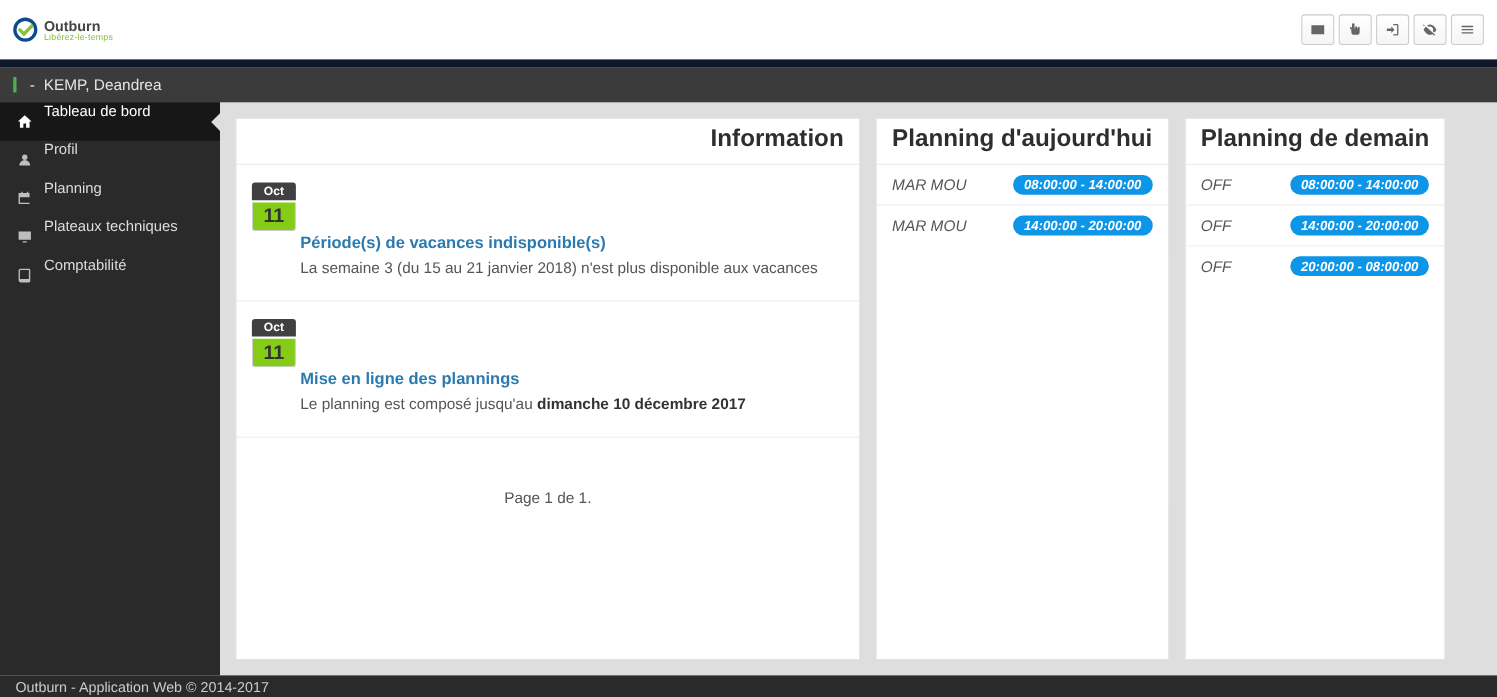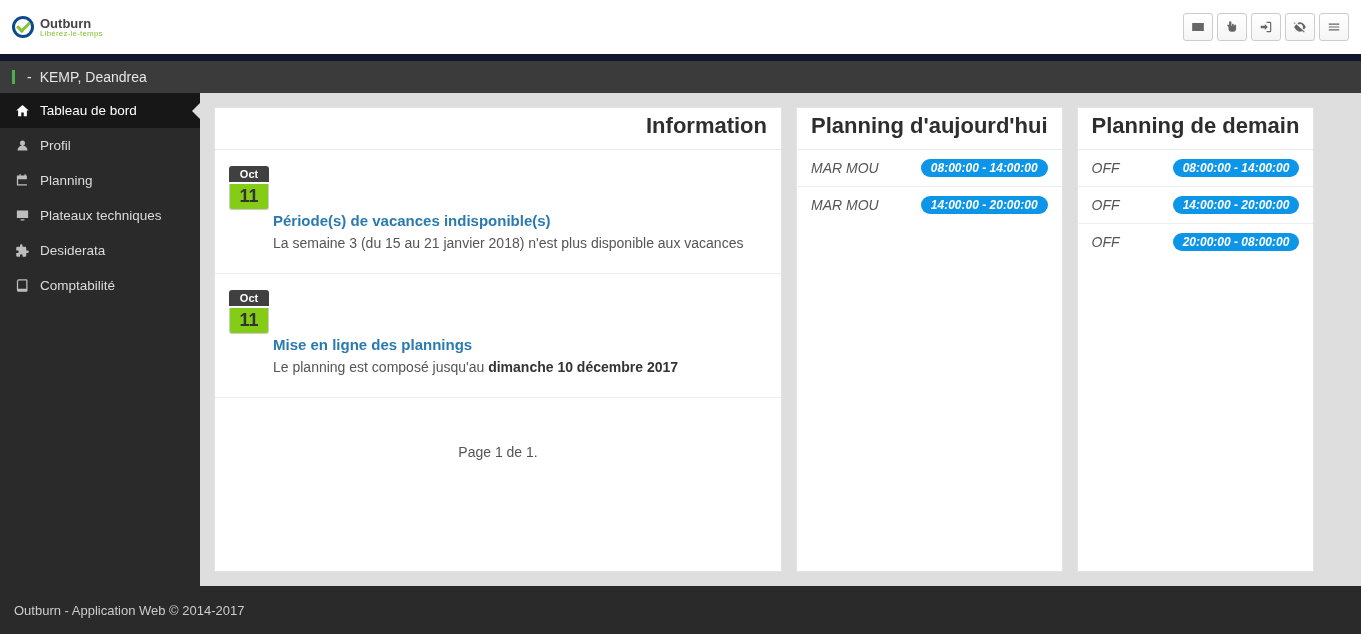--- a/index.html
+++ b/index.html
@@ -15,21 +15,21 @@
   .icon-btn { width: 30px; height: 28px; border: 1px solid #ccc; border-radius: 3px; background: linear-gradient(#fff,#f5f5f5); display: flex; align-items: center; justify-content: center; cursor: pointer; color: #666; }
   .icon-btn svg { width: 14px; height: 14px; fill: #666; }
 
   
   .user-bar { height: 32px; background: #3b3b3b; display: flex; align-items: center; padding-left: 12px; color: #e5e5e5; font-size: 14px; gap:8px;}
   .status-dot { width:3px; height:14px; background:#4cb04c; margin-right:4px;}
 
   
   .body-row { flex: 1; display: flex; min-height:0;}
   .sidebar { width: 200px; background: #2a2a2a; color: #bdbdbd; display: flex; flex-direction: column; }
-  .sidebar-item { position: relative; height: 35px; padding: 0 14px; display: flex; align-items: center; gap: 10px; cursor: pointer; font-size: 13.5px; color:#dcdcdc;}
+  .sidebar-item { position: relative; height: 35px; padding: 0 14px; display: flex; gap: 10px; cursor: pointer; font-size: 13.5px; color:#dcdcdc;}
   .sidebar-item.active { background: #171717; color: #fff; }
   .sidebar-item.active::after { content:""; position:absolute; right:-0px; top:50%; transform:translateY(-50%); border: 8px solid transparent; border-right-color: #dedede; }
   .sidebar-item .s-icon { width: 16px; display:flex; align-items:center; justify-content:center;}
   .sidebar-item .s-icon svg { width:15px; height:15px; fill:#bdbdbd;}
   .sidebar-item.active .s-icon svg { fill:#fff;}
 
   
   .main { flex: 1; overflow: auto; padding: 14px; display: flex; gap: 14px; }
   .panel { background: #fff; border: 1px solid #e3e3e3; border-radius: 1px; }
   .col-left { flex: 1; display:flex; flex-direction:column;}
@@ -44,21 +44,21 @@
   .news-title { color:#2a7ab0; font-weight:700; font-size:15px; margin-bottom:6px;}
   .news-text { color:#555; font-size:14px;}
   .news-text strong { font-weight:700; color:#333;}
   .pager { text-align:center; padding:46px 0 80px; color:#555; font-size:14px;}
   
   .plan-row { display:flex; align-items:center; justify-content:space-between; padding:9px 14px; border-bottom:1px solid #eee;font-style:italic;}
   .plan-row:last-child{border-bottom:none; padding-bottom:14px;}
   .plan-label { color:#555; font-size:14px;}
   .time-pill { background:#0d95e8; color:#fff; font-size:12px; font-weight:700; padding:2px 10px; border-radius:10px;}
   
-  .footer { height:48px; background:#2a2a2a; color:#ccc; font-size:13px; display:flex; align-items:center; padding-left:14px;}
+  .footer { height:20px; background:#2a2a2a; color:#ccc; font-size:13px; display:flex; align-items:center; padding-left:14px;}
 </style>
 </head>
 <body>
 
 <div class="top-header">
   <div class="logo-area">
     <div class="logo-mark"></div>
     <div>
       <div class="brand-name">Outburn</div>
       <div class="brand-tagline">Libérez-le-temps</div>
@@ -130,28 +130,20 @@
       <span class="s-icon">
           <svg viewBox="0 0 24 24">
             <path d="M3 4h18v12H3zM9 20h6v-2H9z"></path>
           </svg>
         </span>
       <span>Plateaux techniques</span>
     </div>
     <div class="sidebar-item">
       <span class="s-icon">
           <svg viewBox="0 0 24 24">
-            <path d="M10 2a2 2 0 012 2v2h4a2 2 0 012 2v4h2a2 2 0 010 4h-2v4a2 2 0 01-2 2h-4v-2a2 2 0 00-4 0v2H4a2 2 0 01-2-2v-4h2a2 2 0 000-4H2V8a2 2 0 012-2h4V4a2 2 0 012-2z"></path>
-          </svg>
-        </span>
-      <span>Desiderata</span>
-    </div>
-    <div class="sidebar-item">
-      <span class="s-icon">
-          <svg viewBox="0 0 24 24">
             <path d="M6 2h12a2 2 0 012 2v16a2 2 0 01-2 2H6a3 3 0 01-3-3V5a3 3 0 013-3zm0 2a1 1 0 00-1 1v12.2A3 3 0 016 17h12V4z"></path>
           </svg>
         </span>
       <span>Comptabilité</span>
     </div>
   </div>
 
   <div class="main">
 
     <div class="panel col-left">

